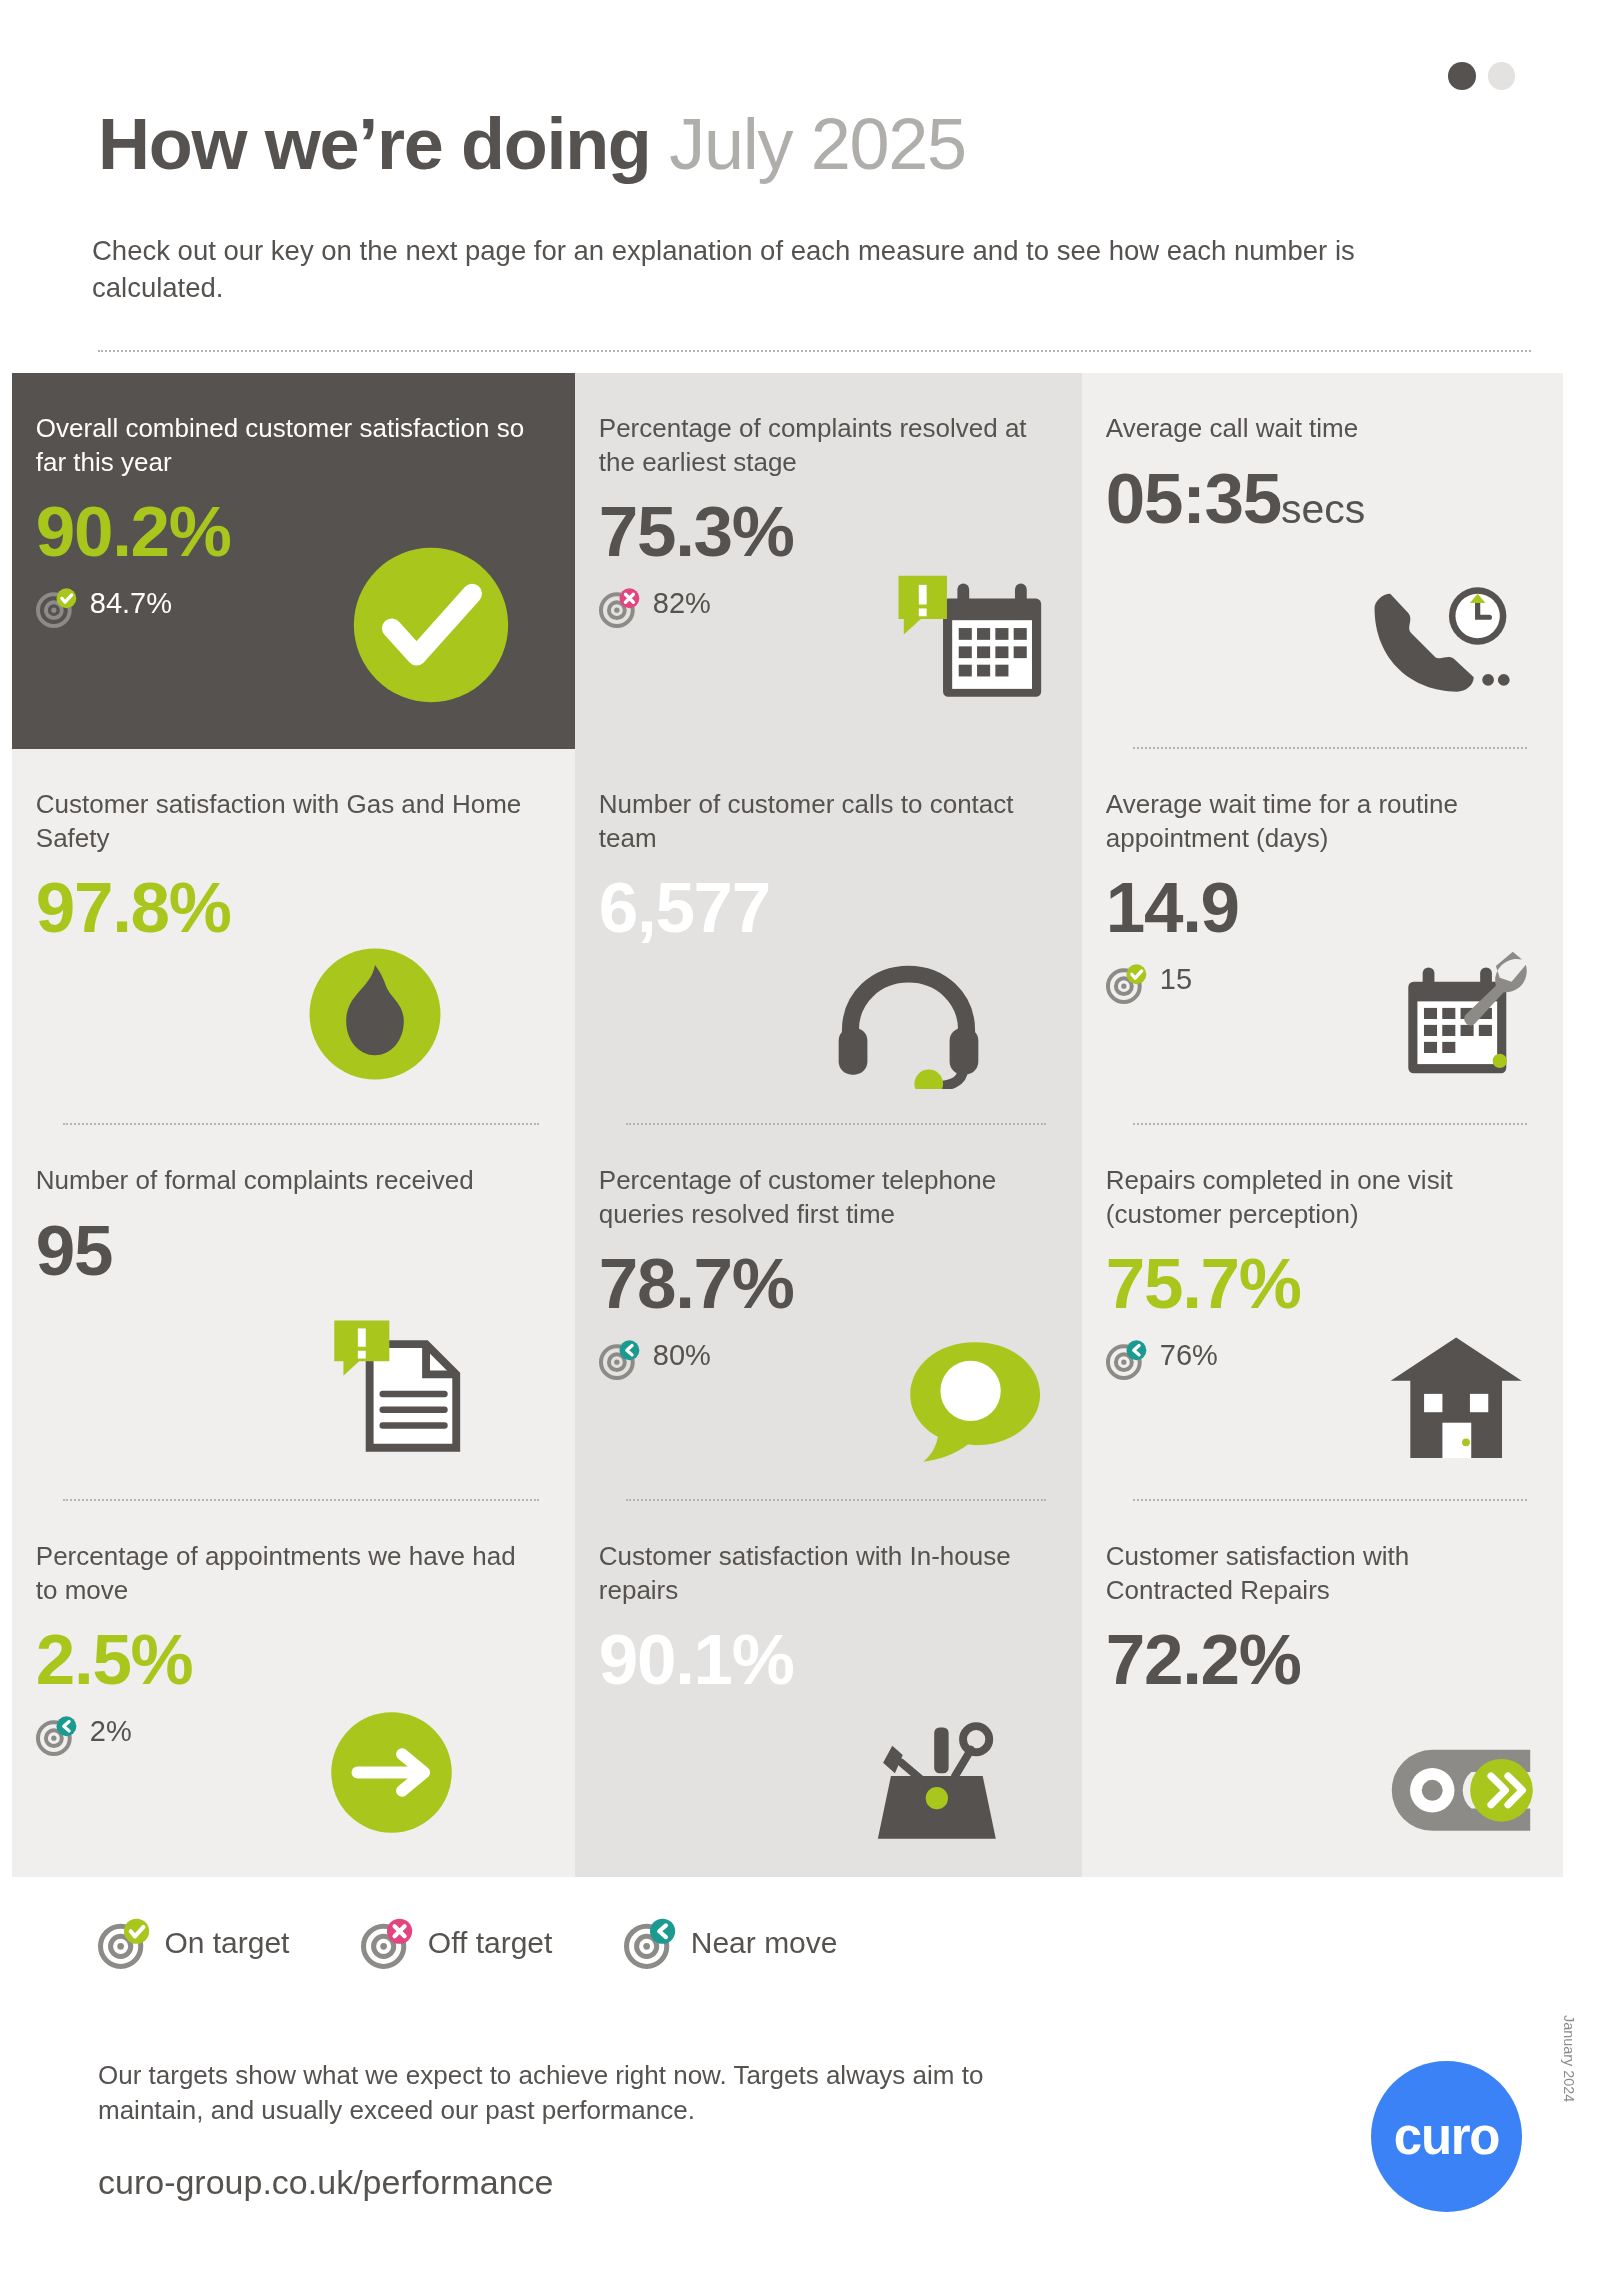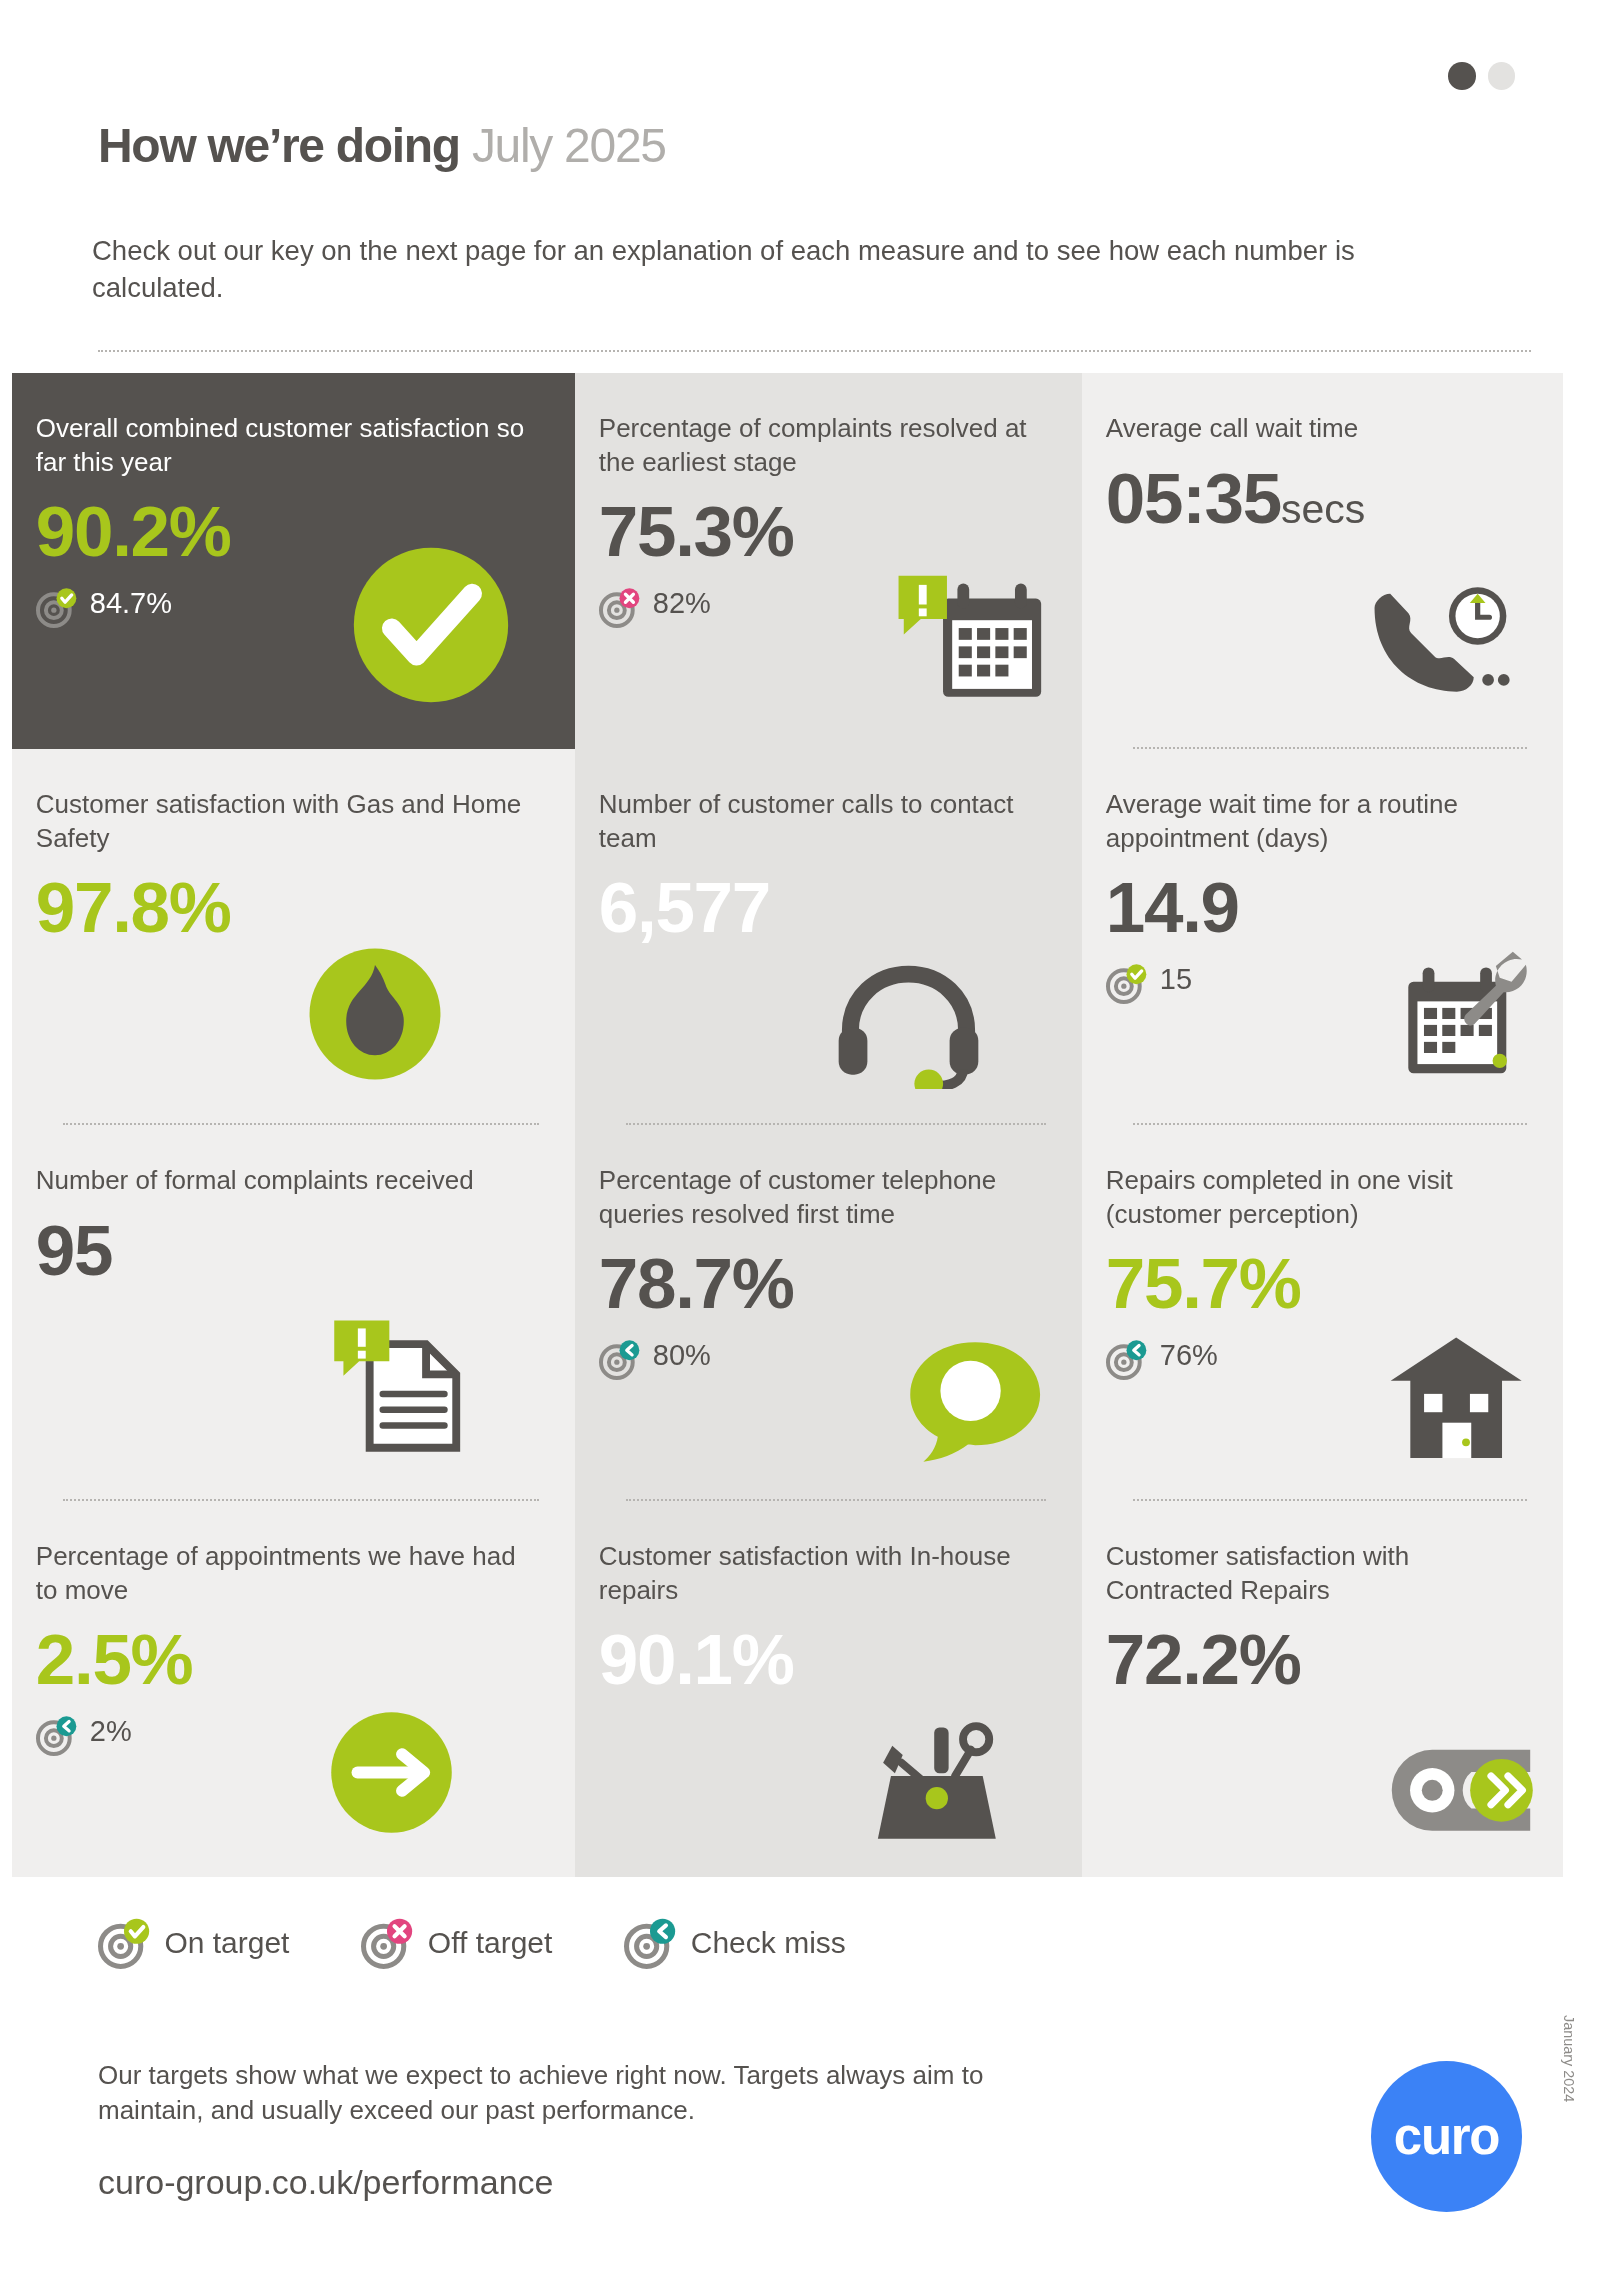--- a/index.html
+++ b/index.html
@@ -11,21 +11,21 @@
     overflow: hidden;
   }
   .page { position: relative; width: 1623px; height: 2295px; }
 
   
   .dots { position: absolute; top: 62px; right: 108px; display: flex; gap: 11.8px; }
   .dot { width: 27.5px; height: 27.5px; border-radius: 50%; }
   .dot.dark { background: #55524f; }
   .dot.light { background: #e3e2e0; }
 
-  .title { position: absolute; top: 118px; left: 98px; font-size: 48px; font-weight: bold;
+  .title { position: absolute; top: 103px; left: 98px; font-size: 72px; font-weight: bold;
            letter-spacing: -1.3px; color: #55524f; white-space: nowrap; }
   .title .month { color: #b0aeab; font-weight: normal; }
 
   .subtitle { position: absolute; top: 232px; left: 92px; font-size: 27.5px; line-height: 1.35;
               color: #55524f; width: 1276px; }
 
   .dashed-top { position: absolute; top: 350px; left: 98px; width: 1433px; height: 0;
                 border-top: 2.6px dotted #b6b4b1; }
 
   
@@ -375,21 +375,21 @@
     <div class="legend-item">
       <span class="badge" style="width:52px;height:52px;flex:0 0 52px;">
         <svg width="52" height="52" viewBox="0 0 62 62">
           <circle cx="27" cy="35" r="24" fill="none" stroke="#8d8b88" stroke-width="6"></circle>
           <circle cx="27" cy="35" r="12" fill="none" stroke="#8d8b88" stroke-width="6"></circle>
           <circle cx="27" cy="35" r="4" fill="#8d8b88"></circle>
           <circle cx="46" cy="17" r="15" fill="#1b9a92"></circle>
           <path d="M50 10 l-8 7 l8 7" fill="none" stroke="#fff" stroke-width="5" stroke-linecap="round" stroke-linejoin="round"></path>
         </svg>
       </span>
-      <span class="legend-text">Check miss</span>
+      <span class="legend-text">Near move</span>
     </div>
   </div>
 
   <div class="foot-text">Our targets show what we expect to achieve right now. Targets always aim to maintain, and usually exceed our past performance.</div>
   <div class="foot-url">curo-group.co.uk/performance</div>
 
   <div class="logo">
     <span class="logo-text">curo</span>
   </div>
 

